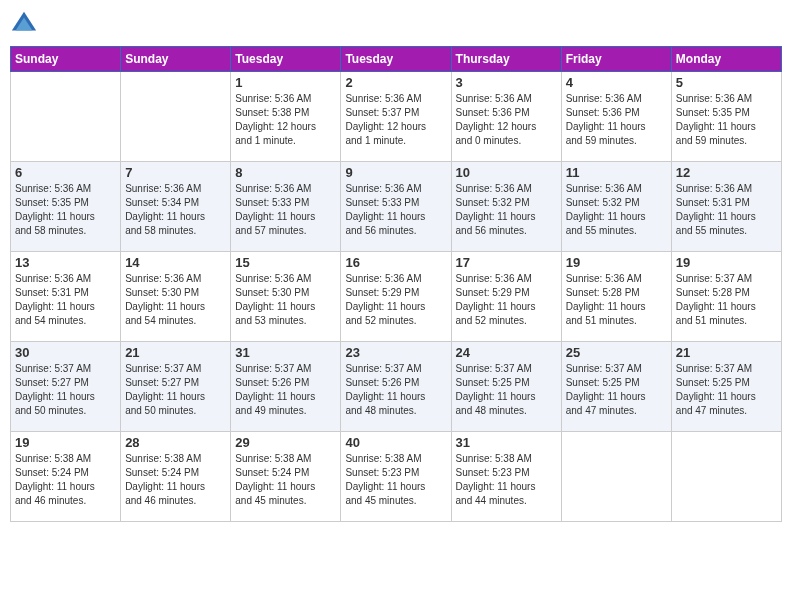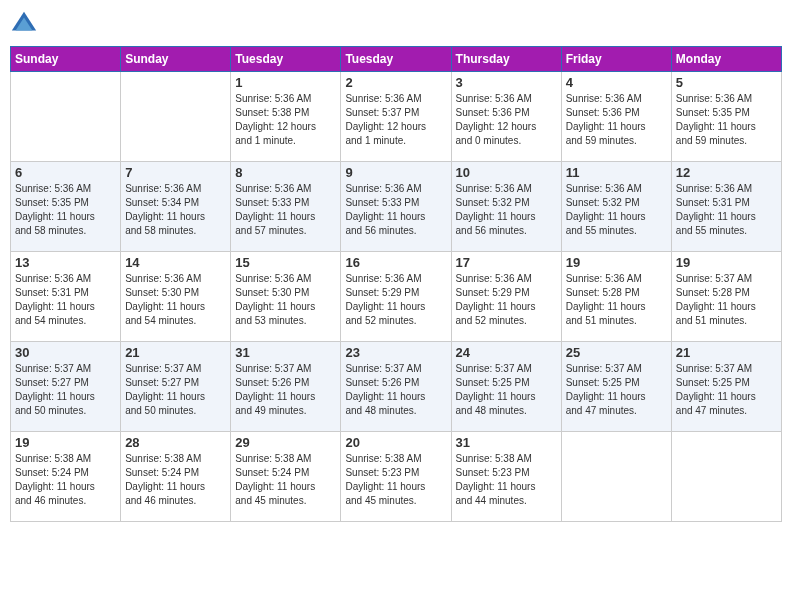--- a/index.html
+++ b/index.html
@@ -335,21 +335,21 @@
 and 46 minutes.</div>
         </td>
         <td>
           <span class="day-number">29</span>
           <div class="day-info" style="white-space: pre-line;">Sunrise: 5:38 AM
 Sunset: 5:24 PM
 Daylight: 11 hours
 and 45 minutes.</div>
         </td>
         <td>
-          <span class="day-number">20</span>
+          <span class="day-number">40</span>
           <div class="day-info" style="white-space: pre-line;">Sunrise: 5:38 AM
 Sunset: 5:23 PM
 Daylight: 11 hours
 and 45 minutes.</div>
         </td>
         <td>
           <span class="day-number">31</span>
           <div class="day-info" style="white-space: pre-line;">Sunrise: 5:38 AM
 Sunset: 5:23 PM
 Daylight: 11 hours

